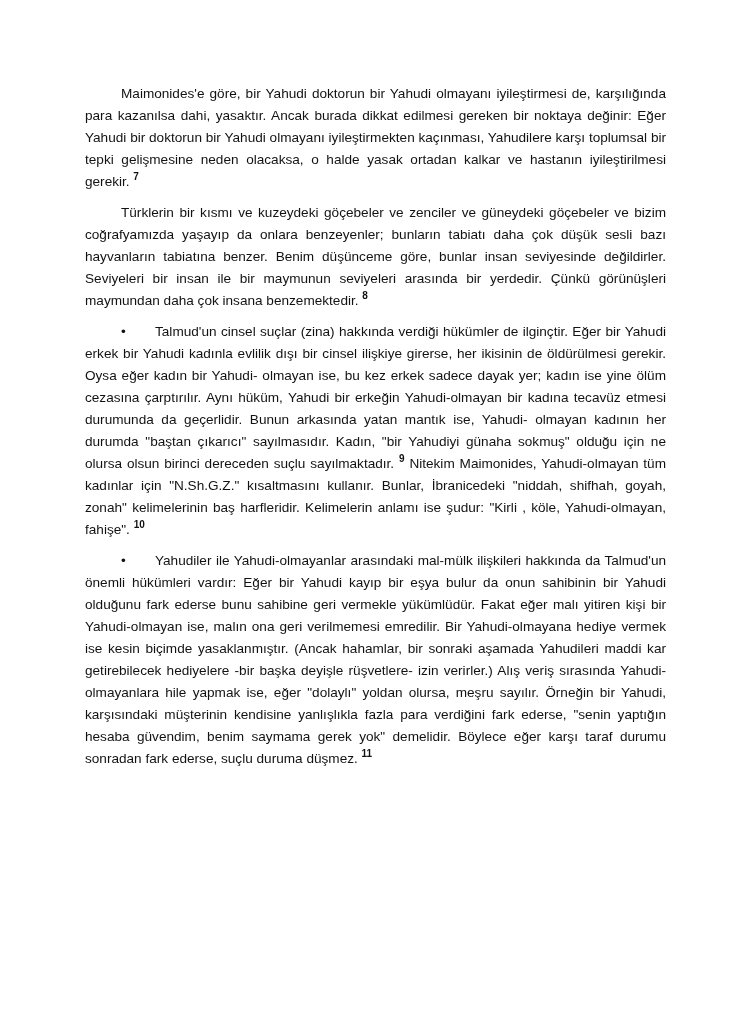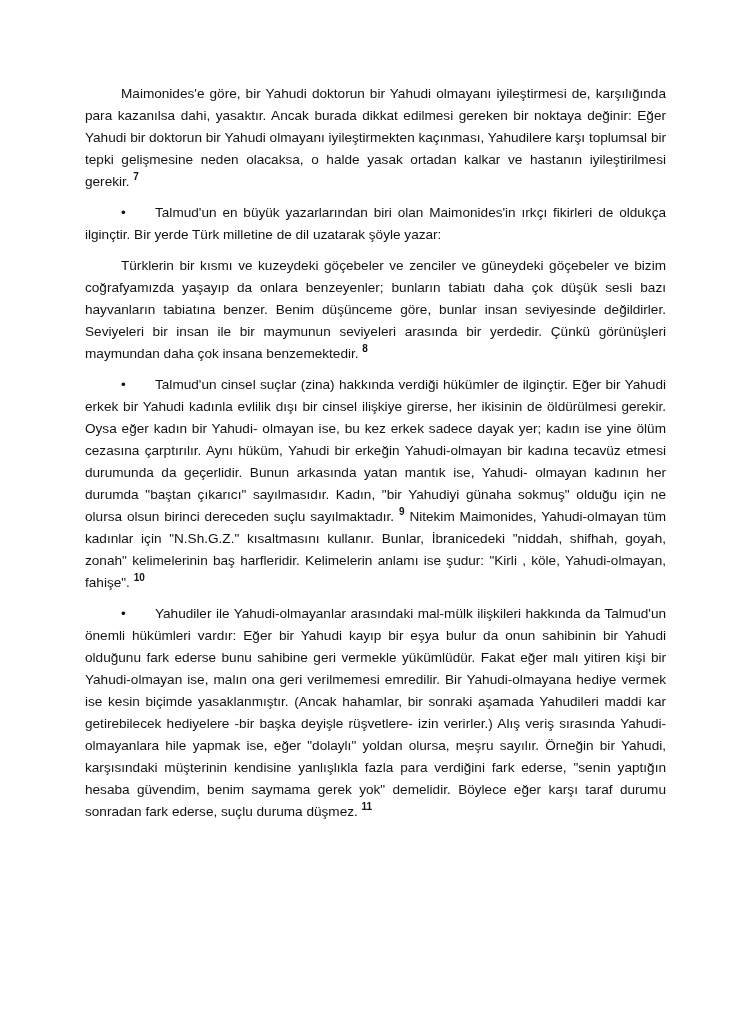--- a/index.html
+++ b/index.html
@@ -43,21 +43,20 @@
   }
 </style>
 </head>
 <body>
 
 <div class="page">
   <div class="text-block">
 
     <p class="para"><span>Maimonides'e göre, bir Yahudi doktorun bir Yahudi olmayanı iyileştirmesi de, karşılığında para kazanılsa dahi, yasaktır. Ancak burada dikkat edilmesi gereken bir noktaya değinir: Eğer Yahudi bir doktorun bir Yahudi olmayanı iyileştirmekten kaçınması, Yahudilere karşı toplumsal bir tepki gelişmesine neden olacaksa, o halde yasak ortadan kalkar ve hastanın iyileştirilmesi gerekir. </span><sup class="fnref">7</sup></p>
 
-    <p class="para"><span class="bullet-marker">•</span><span>Talmud'un en büyük yazarlarından biri olan Maimonides'in ırkçı fikirleri de oldukça ilginçtir. Bir yerde Türk milletine de dil uzatarak şöyle yazar:</span></p>
 
     <p class="para"><span>Türklerin bir kısmı ve kuzeydeki göçebeler ve zenciler ve güneydeki göçebeler ve bizim coğrafyamızda yaşayıp da onlara benzeyenler; bunların tabiatı daha çok düşük sesli bazı hayvanların tabiatına benzer. Benim düşünceme göre, bunlar insan seviyesinde değildirler. Seviyeleri bir insan ile bir maymunun seviyeleri arasında bir yerdedir. Çünkü görünüşleri maymundan daha çok insana benzemektedir. </span><sup class="fnref">8</sup></p>
 
     <p class="para"><span class="bullet-marker">•</span><span>Talmud'un cinsel suçlar (zina) hakkında verdiği hükümler de ilginçtir. Eğer bir Yahudi erkek bir Yahudi kadınla evlilik dışı bir cinsel ilişkiye girerse, her ikisinin de öldürülmesi gerekir. Oysa eğer kadın bir Yahudi- olmayan ise, bu kez erkek sadece dayak yer; kadın ise yine ölüm cezasına çarptırılır. Aynı hüküm, Yahudi bir erkeğin Yahudi-olmayan bir kadına tecavüz etmesi durumunda da geçerlidir. Bunun arkasında yatan mantık ise, Yahudi- olmayan kadının her durumda "baştan çıkarıcı" sayılmasıdır. Kadın, "bir Yahudiyi günaha sokmuş" olduğu için ne olursa olsun birinci dereceden suçlu sayılmaktadır. </span><sup class="fnref">9</sup><span> Nitekim Maimonides, Yahudi-olmayan tüm kadınlar için "N.Sh.G.Z." kısaltmasını kullanır. Bunlar, İbranicedeki "niddah, shifhah, goyah, zonah" kelimelerinin baş harfleridir. Kelimelerin anlamı ise şudur: "Kirli , köle, Yahudi-olmayan, fahişe". </span><sup class="fnref">10</sup></p>
 
     <p class="para"><span class="bullet-marker">•</span><span>Yahudiler ile Yahudi-olmayanlar arasındaki mal-mülk ilişkileri hakkında da Talmud'un önemli hükümleri vardır: Eğer bir Yahudi kayıp bir eşya bulur da onun sahibinin bir Yahudi olduğunu fark ederse bunu sahibine geri vermekle yükümlüdür. Fakat eğer malı yitiren kişi bir Yahudi-olmayan ise, malın ona geri verilmemesi emredilir. Bir Yahudi-olmayana hediye vermek ise kesin biçimde yasaklanmıştır. (Ancak hahamlar, bir sonraki aşamada Yahudileri maddi kar getirebilecek hediyelere -bir başka deyişle rüşvetlere- izin verirler.) Alış veriş sırasında Yahudi-olmayanlara hile yapmak ise, eğer "dolaylı" yoldan olursa, meşru sayılır. Örneğin bir Yahudi, karşısındaki müşterinin kendisine yanlışlıkla fazla para verdiğini fark ederse, "senin yaptığın hesaba güvendim, benim saymama gerek yok" demelidir. Böylece eğer karşı taraf durumu sonradan fark ederse, suçlu duruma düşmez. </span><sup class="fnref">11</sup></p>
 
 
   </div>
 </div>

